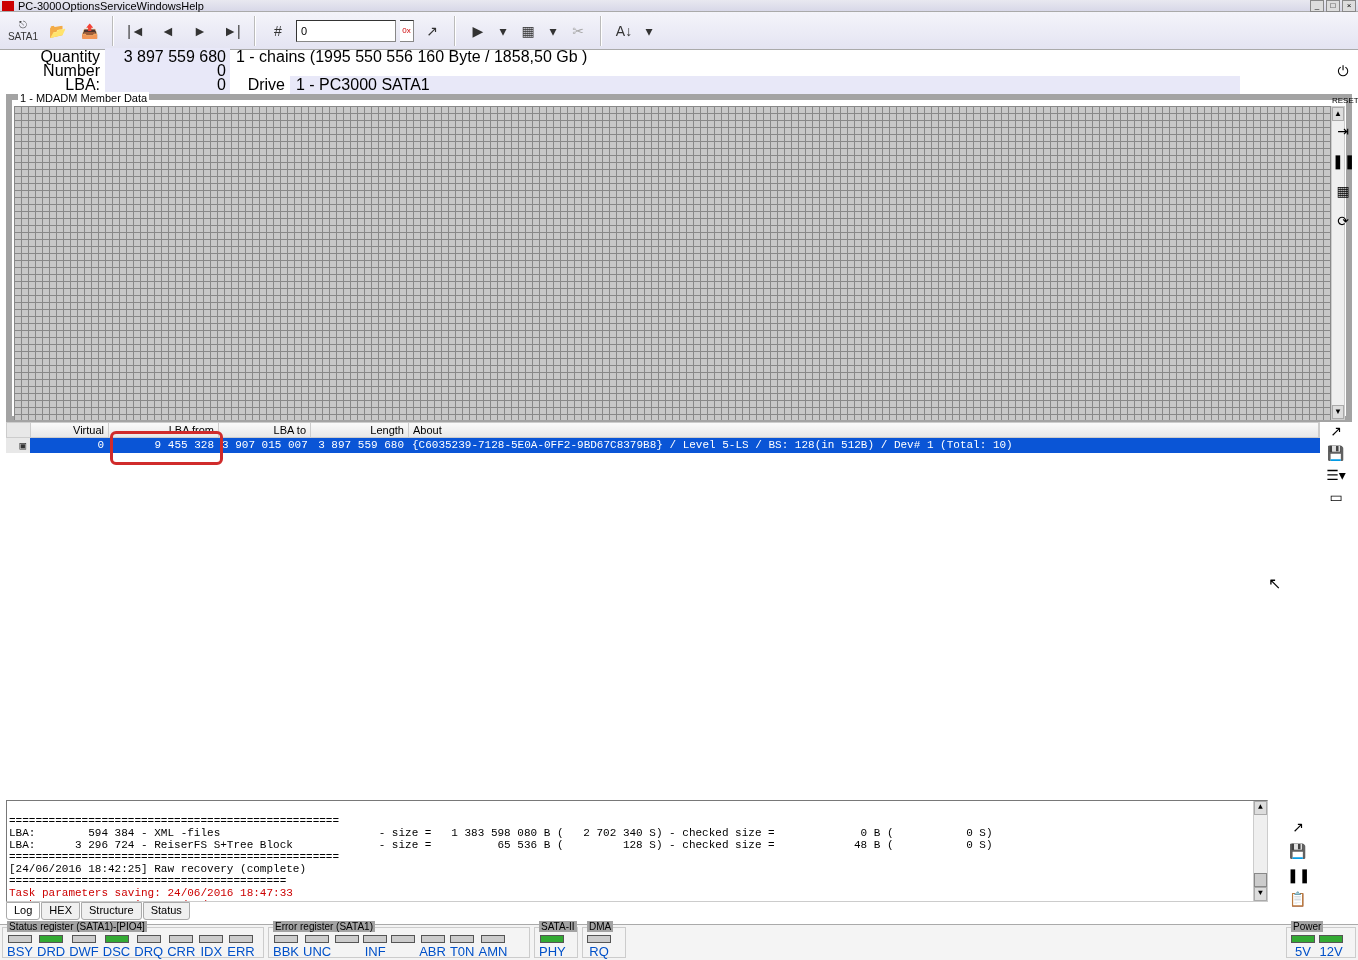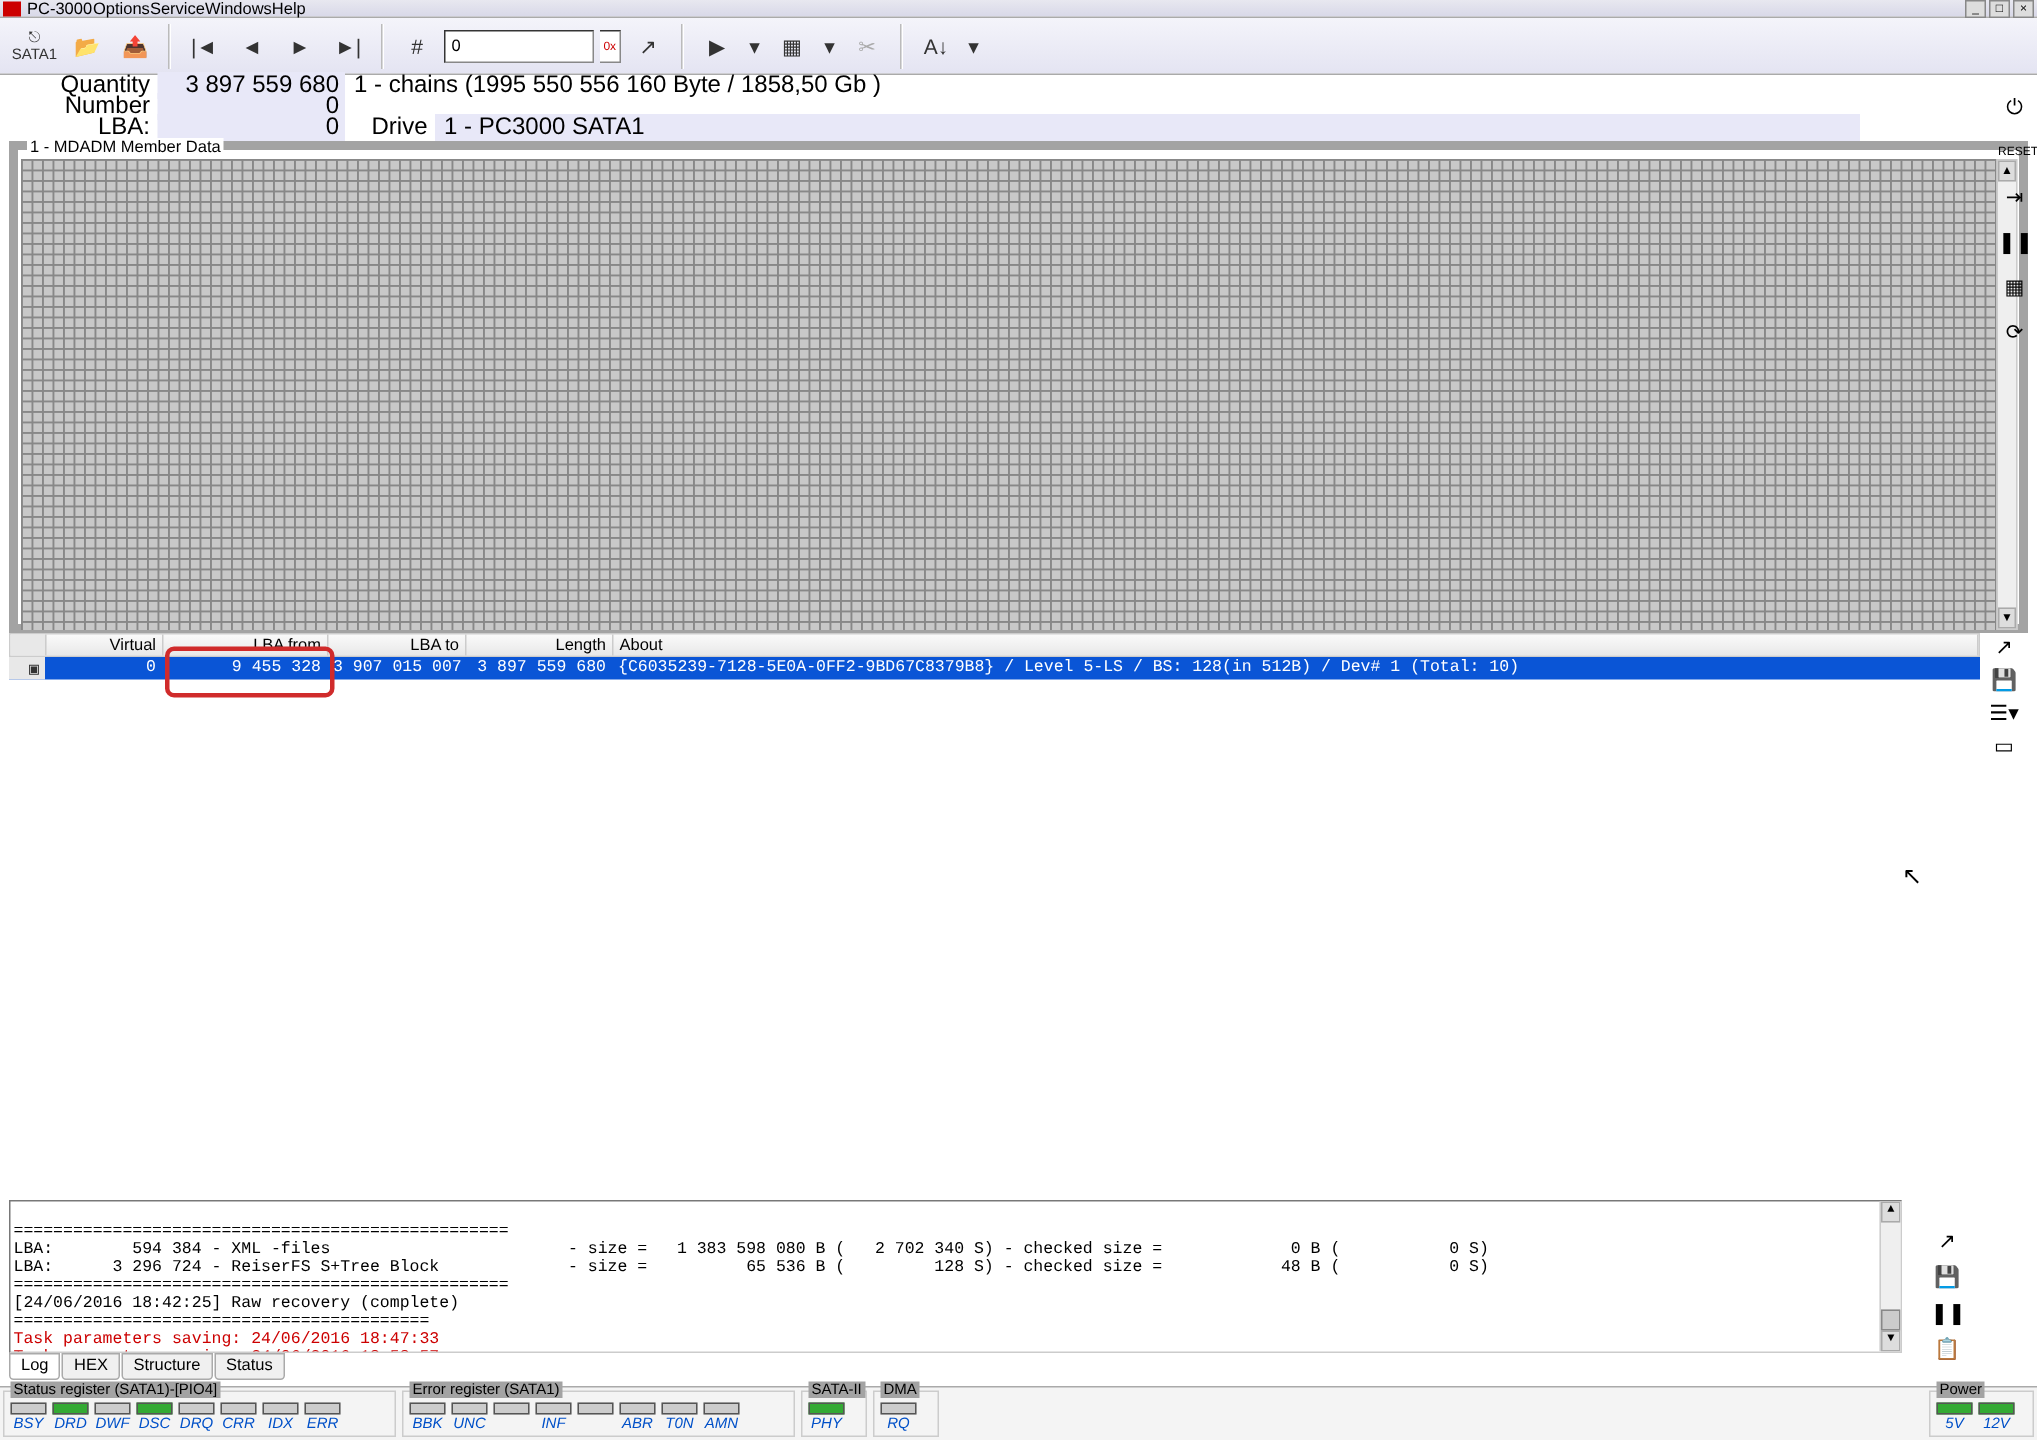--- a/index.html
+++ b/index.html
@@ -158,21 +158,21 @@
   border-top: 1px solid #aaa;
   background: #f4f4f4;
   display: flex;
 }
 .reg-group { border: 1px solid #ccc; margin: 2px; padding: 0 4px; position: relative; display: flex; flex-direction: column; }
 .reg-title { position: absolute; top: -7px; left: 4px; background: #a3a3a3; font-size: 10px; padding: 0 2px; }
 .reg-leds { display: flex; gap: 4px; margin-top: 7px; }
 .led-item { display: flex; flex-direction: column; align-items: center; }
 .led { width: 24px; height: 8px; border: 1px solid #555; background: #3a3; }
 .led.off { background: #ccc; }
-.led-lbl { font-size: 10px; color: #0050c8; margin-top: 1px; font-style: italic; }
+.led-lbl { font-size: 13px; color: #0050c8; margin-top: 1px; }
 .power-group { margin-left: auto; }
 .cursor-ptr {
   position: absolute;
   left: 1268px;
   top: 574px;
   font-size: 16px;
   pointer-events: none;
   z-index: 200;
 }
 .log-line-red { color: #c00; }

